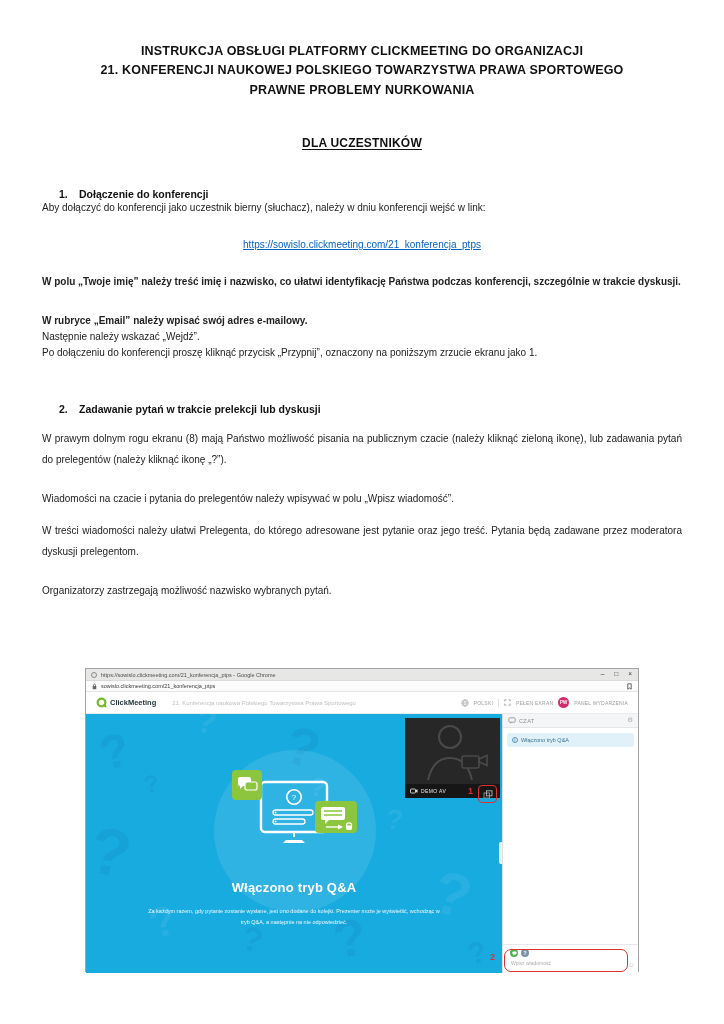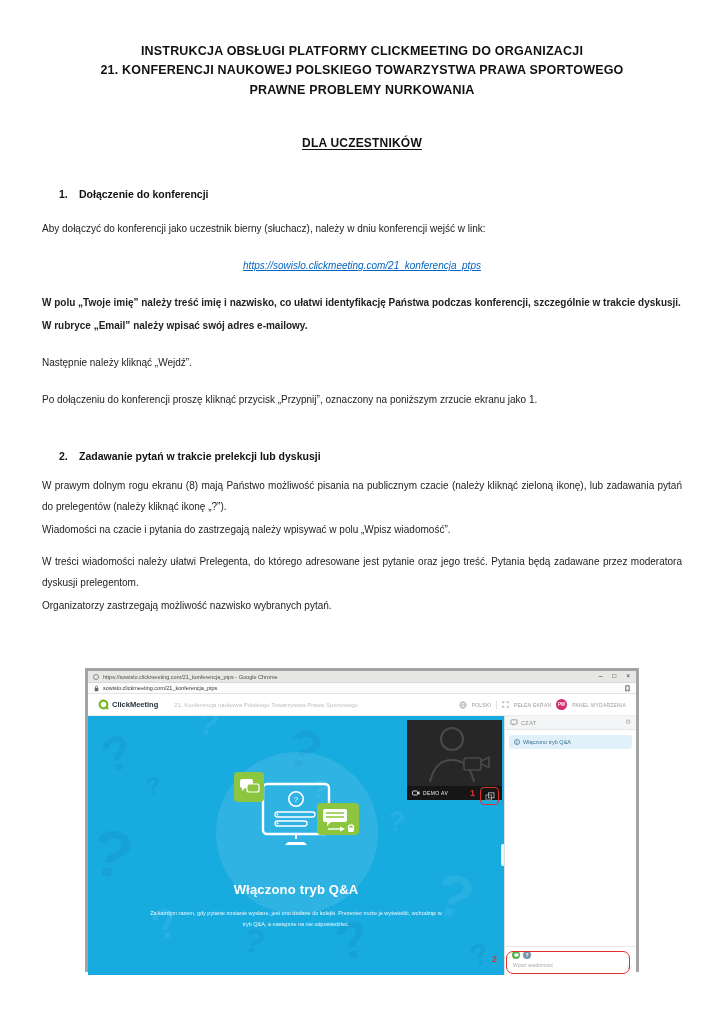--- a/index.html
+++ b/index.html
@@ -11,28 +11,28 @@
   .subtitle{margin-top:36px;text-align:center;font-size:12px;font-weight:700;
             color:#111;letter-spacing:0.2px;}
   .subtitle span{text-decoration:underline;text-underline-offset:2px;}
   .sec-h{font-weight:700;font-size:10.5px;color:#111;padding-left:17px;display:flex;}
   .sec-h .n{width:20px;flex:none;}
   .mt-s1h{margin-top:38px;}
   .mt-s2h{margin-top:42px;}
   p{margin:0;font-size:10px;color:#222;line-height:1.6;}
   .just{text-align:justify;line-height:2.15;}
   .b{font-weight:700;}
-  .link-line{text-align:center;font-style:italic;}
+  .link-line{text-align:center;}
   .link-line a{color:#0563C1;text-decoration:underline;font-size:10px;}
-  .m16{margin-top:21px;}.m20{margin-top:18px;}.m22{margin-top:4px;}
+  .m16{margin-top:0;}.m20{margin-top:18px;}.m22{margin-top:20px;}
   .m14{margin-top:13px;}.mlink{margin-top:21px;}
 
   
   .shot{position:absolute;left:85px;top:668px;width:554px;height:304px;
-        border:3px solid #a3a3a3;box-sizing:border-box;background:#fff;}
+        border:1px solid #a3a3a3;box-sizing:border-box;background:#fff;}
   .tbar{height:12px;background:#E7E7E5;border-bottom:1px solid #DADADA;
         display:flex;align-items:center;padding:0 5px;box-sizing:border-box;}
   .tb-ico{width:6px;height:6px;border:1px solid #8a8a8a;border-radius:50%;flex:none;box-sizing:border-box;}
   .tb-title{font-size:5.5px;color:#4d4d4d;margin-left:4px;flex:1;white-space:nowrap;overflow:hidden;}
   .win{display:flex;align-items:center;gap:10px;font-size:6.5px;color:#333;margin-right:1px;line-height:1;}
   .win span{cursor:default;}
   .abar{height:11px;background:#FCFCFC;border-bottom:1px solid #E4E4E4;
         display:flex;align-items:center;padding:0 6px;box-sizing:border-box;}
   .abar-url{font-size:5.5px;color:#3a3a3a;margin-left:4px;flex:1;white-space:nowrap;overflow:hidden;}
   .appbar{height:22px;background:#fff;border-bottom:1px solid #ECECEC;
@@ -105,29 +105,29 @@
     <div class="sec-h mt-s1h">
       <span class="n">1.</span>
       <span>Dołączenie do konferencji</span>
     </div>
     <p class="m16">Aby dołączyć do konferencji jako uczestnik bierny (słuchacz), należy w dniu konferencji wejść w link:</p>
     <p class="link-line mlink">
       <a href="#">https://sowislo.clickmeeting.com/21_konferencja_ptps</a>
     </p>
     <p class="b just m20">W polu „Twoje imię” należy treść imię i nazwisko, co ułatwi identyfikację Państwa podczas konferencji, szczególnie w trakcie dyskusji.</p>
     <p class="b m22">W rubryce „Email” należy  wpisać swój adres e-mailowy.</p>
-    <p class="m16">Następnie należy kliknąć „Wejdź”.</p>
+    <p class="m16">Następnie należy wskazać „Wejdź”.</p>
     <p class="m16">Po dołączeniu do konferencji proszę kliknąć przycisk „Przypnij”, oznaczony na poniższym zrzucie ekranu jako 1.</p>
 
     <div class="sec-h mt-s2h">
       <span class="n">2.</span>
       <span>Zadawanie pytań w trakcie prelekcji lub dyskusji</span>
     </div>
     <p class="just m14">W prawym dolnym rogu ekranu (8) mają Państwo możliwość pisania na publicznym czacie (należy kliknąć zieloną ikonę), lub zadawania pytań do prelegentów (należy kliknąć ikonę „?”).</p>
-    <p class="m22">Wiadomości na czacie i pytania do zastrzegają należy wpisywać w polu „Wpisz wiadomość”.</p>
+    <p class="m22">Wiadomości na czacie i pytania do prelegentów należy wpisywać w polu „Wpisz wiadomość”.</p>
     <p class="just m14">W treści wiadomości należy ułatwi Prelegenta, do którego adresowane jest pytanie oraz jego treść. Pytania będą zadawane przez moderatora dyskusji prelegentom.</p>
     <p class="m22">Organizatorzy zastrzegają możliwość nazwisko wybranych pytań.</p>
   </div>
 
   <div class="shot">
 
     <div class="tbar">
       <span class="tb-ico"></span>
       <span class="tb-title">https://sowislo.clickmeeting.com/21_konferencja_ptps - Google Chrome</span>
       <span class="win">

